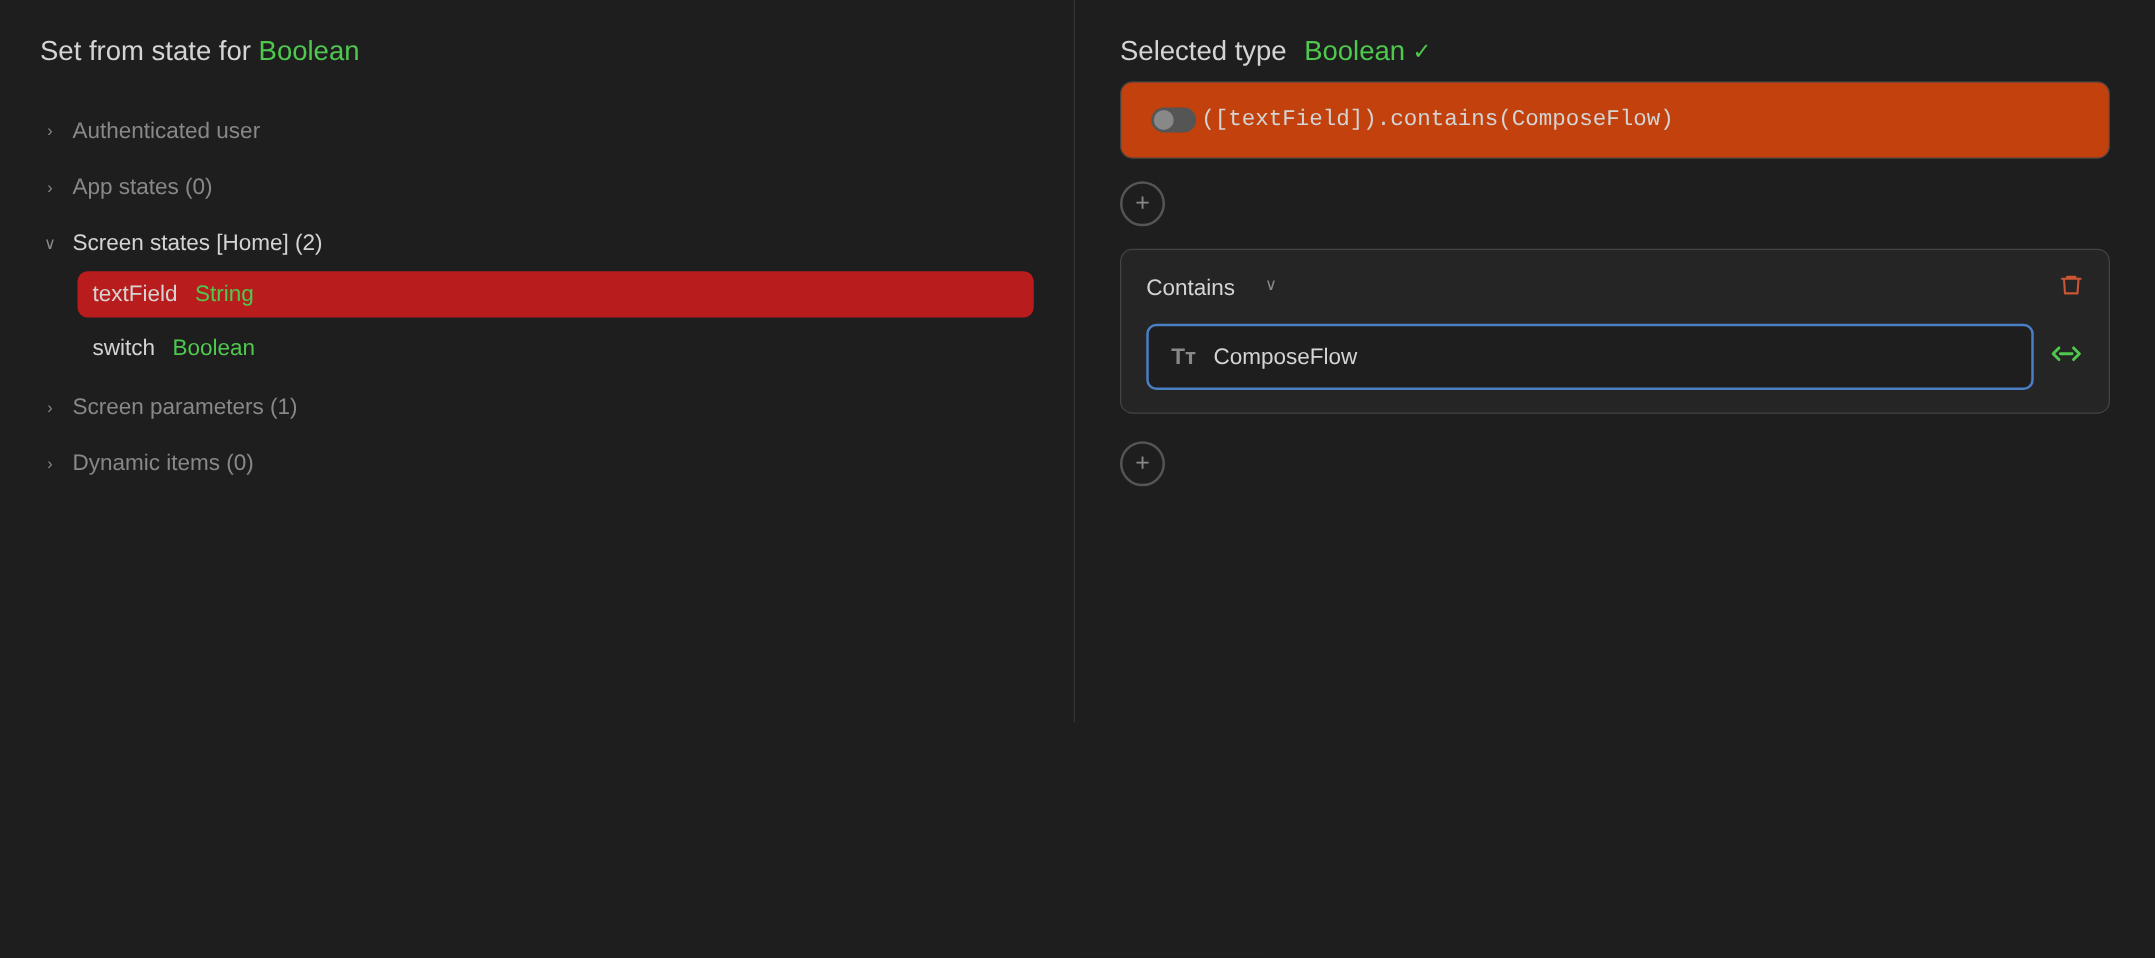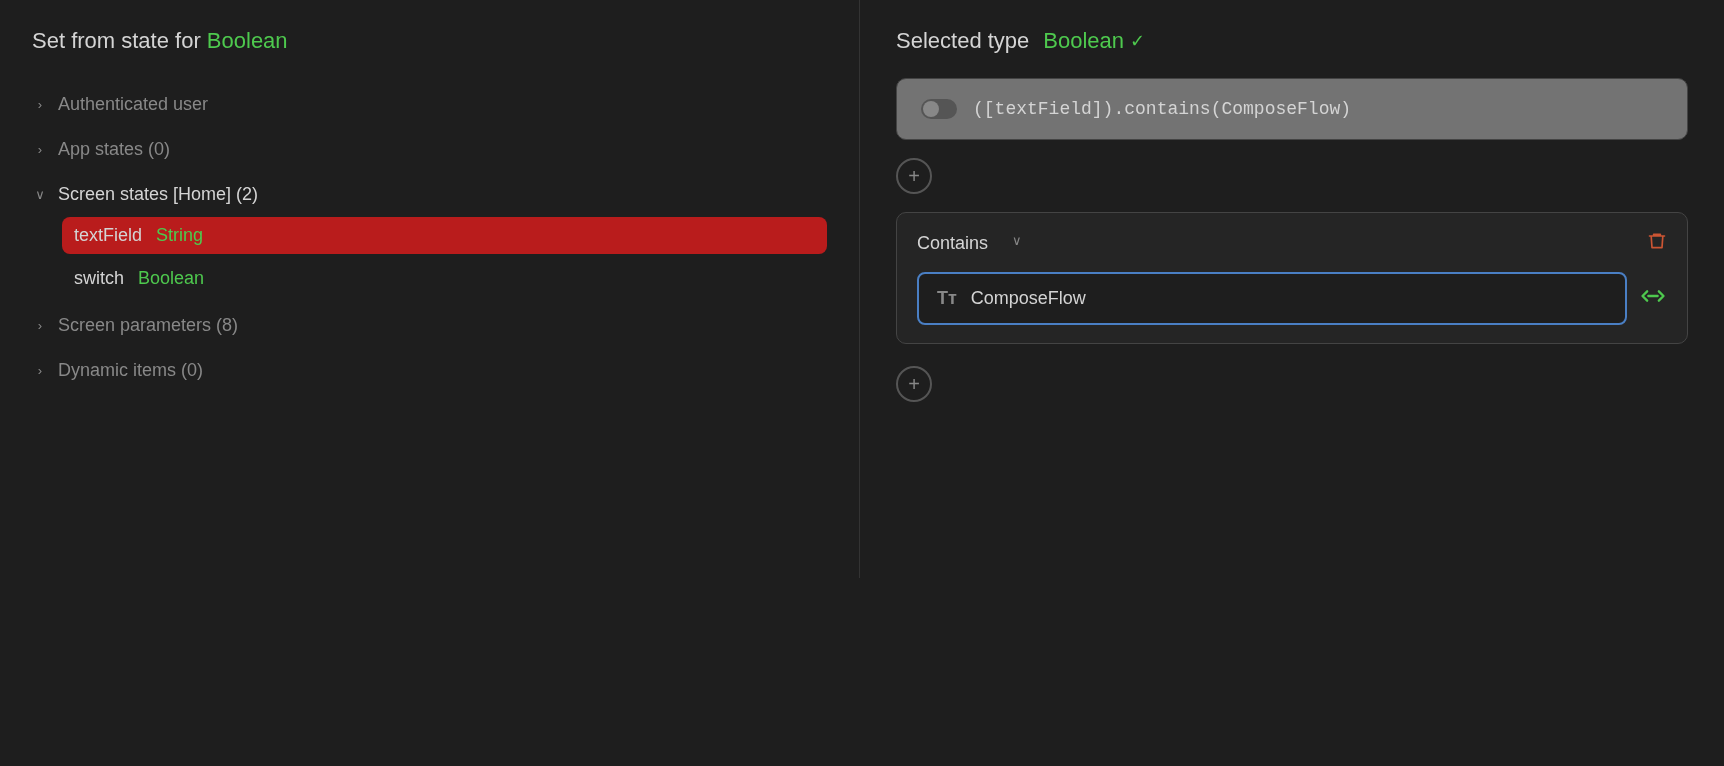--- a/index.html
+++ b/index.html
@@ -115,21 +115,21 @@
       font-weight: 600;
       color: #4a9eff;
       cursor: pointer;
     }
 
     
     .selected-type-row {
       display: flex;
       align-items: center;
       gap: 14px;
-      margin-bottom: 24px;
+      margin-bottom: 11px;
     }
 
     .selected-type-label {
       font-size: 22px;
       color: #d4d4d4;
       font-weight: 400;
     }
 
     .selected-type-value {
       font-size: 22px;
@@ -138,27 +138,27 @@
       align-items: center;
       gap: 6px;
     }
 
     .check-icon {
       color: #4ec94e;
       font-size: 18px;
     }
 
     .expression-box {
-      background-color: #737373;
+      background-color: #c2410c;
       border: 1px solid #444;
       border-radius: 10px;
       padding: 20px 24px;
       display: flex;
       align-items: center;
-      gap: 16px;
+      gap: 4px;
       margin-bottom: 18px;
     }
 
     .toggle-icon {
       width: 36px;
       height: 20px;
       background-color: #555;
       border-radius: 10px;
       position: relative;
       flex-shrink: 0;
@@ -312,21 +312,21 @@
     </div>
 
     <div class="state-item inactive">
       <span class="state-name">switch</span>
       <span class="state-type">Boolean</span>
     </div>
   </div>
 
   <div class="tree-item">
     <span class="tree-chevron">›</span>
-    <span class="tree-label">Screen parameters (8)</span>
+    <span class="tree-label">Screen parameters (1)</span>
   </div>
 
   <div class="tree-item">
     <span class="tree-chevron">›</span>
     <span class="tree-label">Dynamic items (0)</span>
   </div>
 
 
 </div>
 

